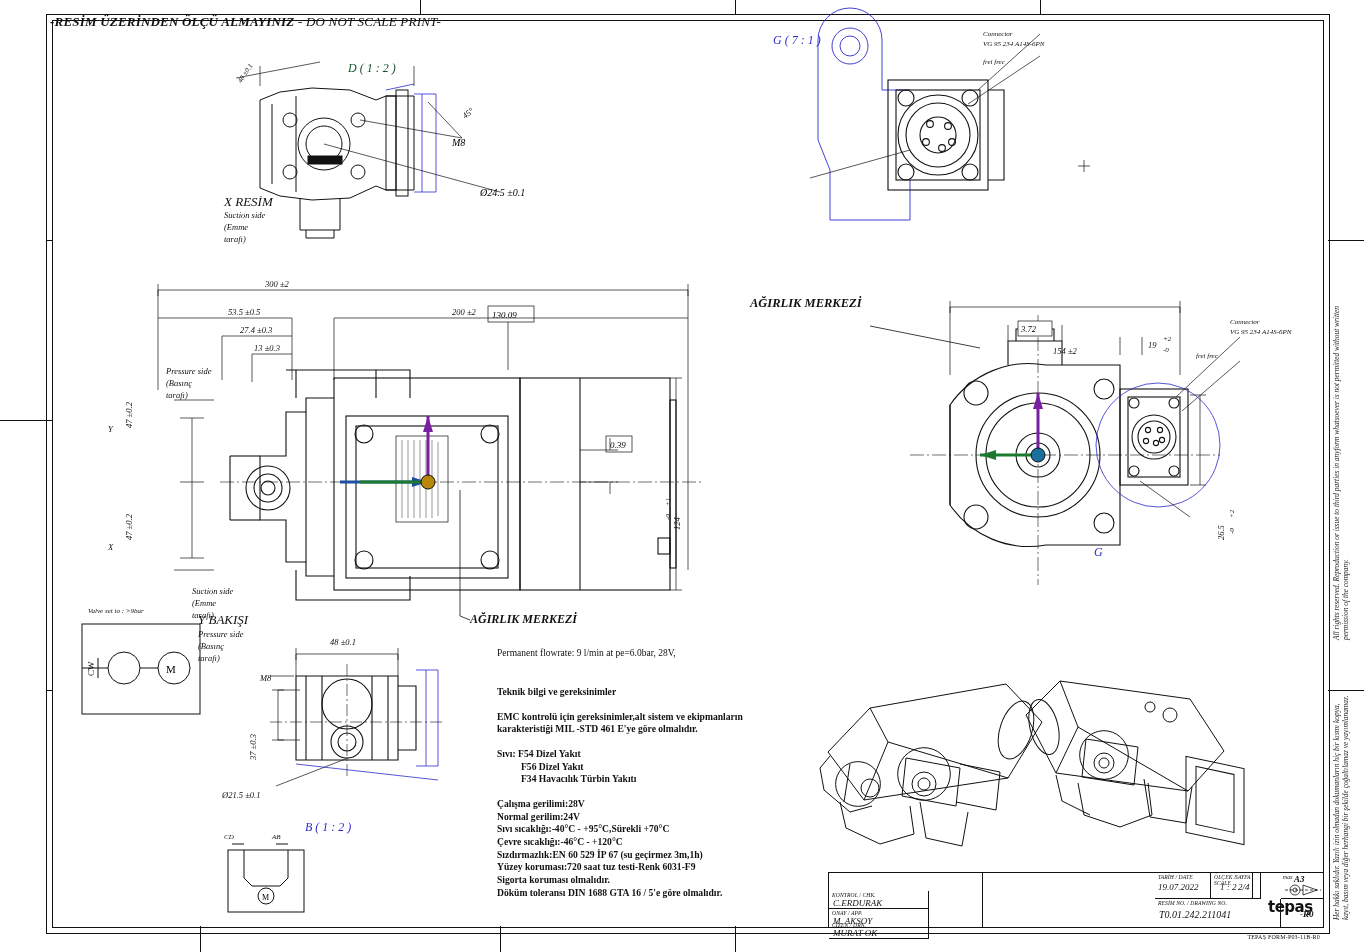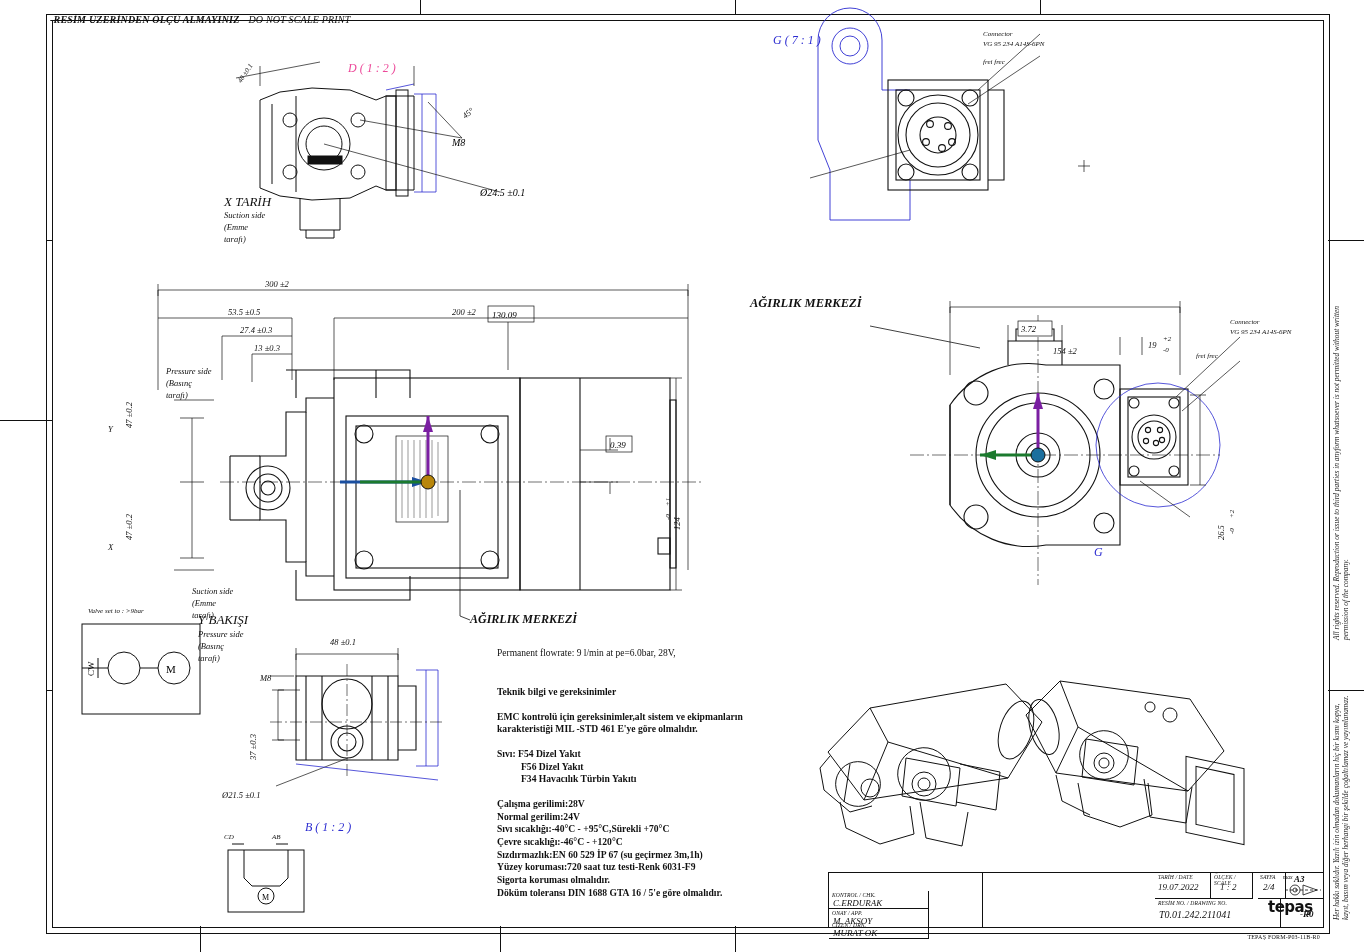--- a/index.html
+++ b/index.html
@@ -7,21 +7,21 @@
        font-family:"Liberation Serif", serif;color:#111;}
   .sheet{position:absolute;inset:0;background:#fff;}
   .frame{position:absolute;left:46px;top:14px;width:1282px;height:918px;border:1.5px solid #111;}
   .inner-frame{position:absolute;left:52px;top:20px;width:1270px;height:906px;border:0.7px solid #111;}
   .abs{position:absolute;}
   .ital{font-style:italic;}
   .bold{font-weight:bold;}
   .tiny{font-size:7px;}
   .sm{font-size:8.5px;}
   .lg{font-size:12px;}
-  .topnote{position:absolute;left:50px;top:14px;font-size:10px;font-weight:bold;font-style:italic;letter-spacing:.2px;}
+  .topnote{position:absolute;left:50px;top:14px;font-size:13px;font-weight:bold;font-style:italic;letter-spacing:.2px;}
   .topnote span.norm{font-weight:normal;}
   
   .tick{position:absolute;background:#111;}
   
   .vtext{position:absolute;writing-mode:vertical-rl;transform:rotate(180deg);font-size:7.4px;font-style:italic;color:#222;line-height:1.25;}
   
   .tb{position:absolute;left:828px;top:872px;width:494px;height:54px;border:1px solid #111;font-size:8px;}
   .tb div{position:absolute;box-sizing:border-box;}
   .tb .cell{border-right:1px solid #111;border-bottom:1px solid #111;}
   .tb .lbl{font-size:5.6px;font-style:italic;letter-spacing:.1px;}
@@ -92,25 +92,25 @@
       <path d="M60,26 L60,6"></path>
         <path d="M214,26 L214,6"></path>
       <path d="M36,18 L120,2"></path>
       <path d="M228,42 L262,78"></path>
       <path d="M124,84 L300,132"></path>
       <path d="M160,60 L262,78"></path>
     </g>
     <text x="252" y="86" font-size="10" font-style="italic" font-family="Liberation Serif, serif">M8</text>
     <text x="280" y="136" font-size="10" font-style="italic" font-family="Liberation Serif, serif">Ø24.5 ±0.1</text>
   </svg>
-  <div class="abs ital lg" style="left:348px;top:61px;color:#ec4899;">D ( 1 : 2 )</div>
+  <div class="abs ital lg" style="left:348px;top:61px;color:#14532d;">D ( 1 : 2 )</div>
   <div class="abs tiny ital" style="left:236px;top:80px;transform:rotate(-56deg);transform-origin:left top;">48 ±0.1</div>
   <div class="abs sm ital" style="left:462px;top:108px;transform:rotate(-40deg);">45°</div>
 
-  <div class="abs ital" style="left:224px;top:194px;font-size:13px;">X TARİH</div>
+  <div class="abs ital" style="left:224px;top:194px;font-size:13px;">X RESİM</div>
   <div class="abs ital sm" style="left:224px;top:210px;">Suction side</div>
   <div class="abs ital sm" style="left:224px;top:222px;">(Emme</div>
   <div class="abs ital sm" style="left:224px;top:234px;">tarafı)</div>
 
   <svg class="abs" style="left:110px;top:270px;" width="600" height="360">
 
     <g stroke="#111" fill="none" stroke-width="0.7">
       <path d="M48,20 L578,20"></path>
       <path d="M48,14 L48,26"></path>
         <path d="M578,14 L578,26"></path>
@@ -519,21 +519,21 @@
 
 
     <div class="cell" style="left:326px;top:0;width:56px;height:26px;">
       <div class="lbl" style="position:absolute;left:3px;top:1px;">TARİH / DATE</div>
       <div class="val" style="position:absolute;left:3px;top:9px;">19.07.2022</div>
     </div>
     <div class="cell" style="left:382px;top:0;width:42px;height:26px;">
       <div class="lbl" style="position:absolute;left:3px;top:1px;">ÖLÇEK / SCALE</div>
       <div class="val" style="position:absolute;left:9px;top:9px;text-align:right;">1 : 2</div>
     </div>
-    <div class="cell" style="left:429px;top:0;width:28px;height:26px;">
+    <div class="cell" style="left:404px;top:0;width:28px;height:26px;">
       <div class="lbl" style="position:absolute;left:2px;top:1px;">SAYFA</div>
       <div class="val" style="position:absolute;left:5px;top:9px;">2/4</div>
     </div>
     <div class="cell" style="left:452px;top:0;width:42px;height:26px;border-right:none;">
       <div class="lbl" style="position:absolute;left:2px;top:1px;">max</div>
       <div class="val" style="position:absolute;left:13px;top:1px;font-weight:bold;">A3</div>
       <svg style="position:absolute;left:4px;top:11px;" width="36" height="13">
         <g stroke="#111" fill="none" stroke-width="0.8">
           <circle cx="10" cy="6" r="5"></circle>
             <circle cx="10" cy="6" r="2"></circle>

